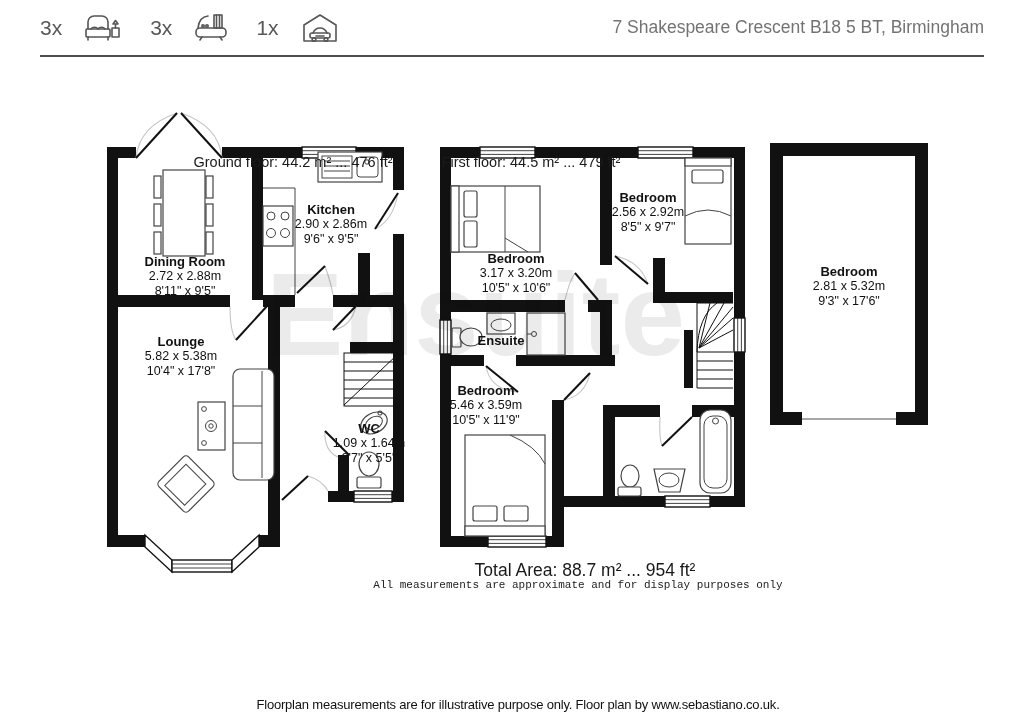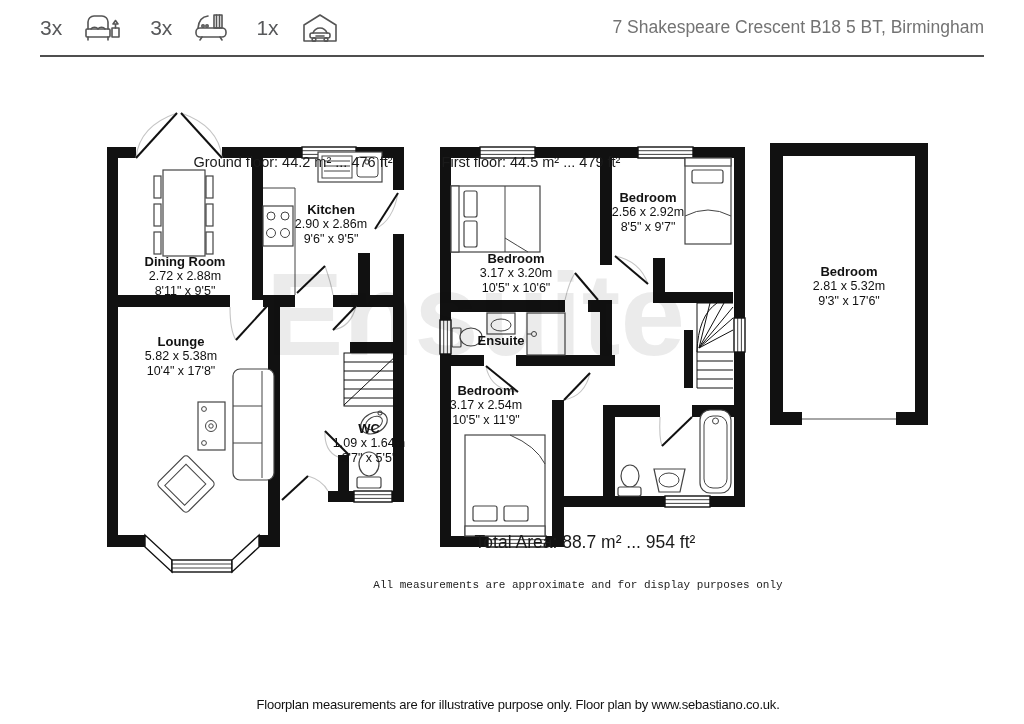--- a/index.html
+++ b/index.html
@@ -403,29 +403,29 @@
   <div class="rl" style="left:648px;top:190px">
     <div class="nm">Bedroom</div>
     <div class="dm">2.56 x 2.92m</div>
     <div class="dm">8'5" x 9'7"</div>
   </div>
   <div class="rl" style="left:501px;top:333px">
     <div class="nm">Ensuite</div>
   </div>
   <div class="rl" style="left:486px;top:383px">
     <div class="nm">Bedroom</div>
-    <div class="dm">3.17 x 2.54m</div>
+    <div class="dm">5.46 x 3.59m</div>
     <div class="dm">10'5" x 11'9"</div>
   </div>
   <div class="rl" style="left:849px;top:264px">
     <div class="nm">Bedroom</div>
     <div class="dm">2.81 x 5.32m</div>
     <div class="dm">9'3" x 17'6"</div>
   </div>
 
-  <div class="total" style="left:585px;top:532px">Total Area: 88.7 m² ... 954 ft²</div>
+  <div class="total" style="left:585px;top:560px">Total Area: 88.7 m² ... 954 ft²</div>
   <div class="disclaimer" style="left:578px;top:579px">All measurements are approximate and for display purposes only</div>
 
   <div class="wm wm1">Ensuite</div>
 
   <div class="footer">Floorplan measurements are for illustrative purpose only. Floor plan by www.sebastiano.co.uk.</div>
 
 </div>
 
 </body></html>

